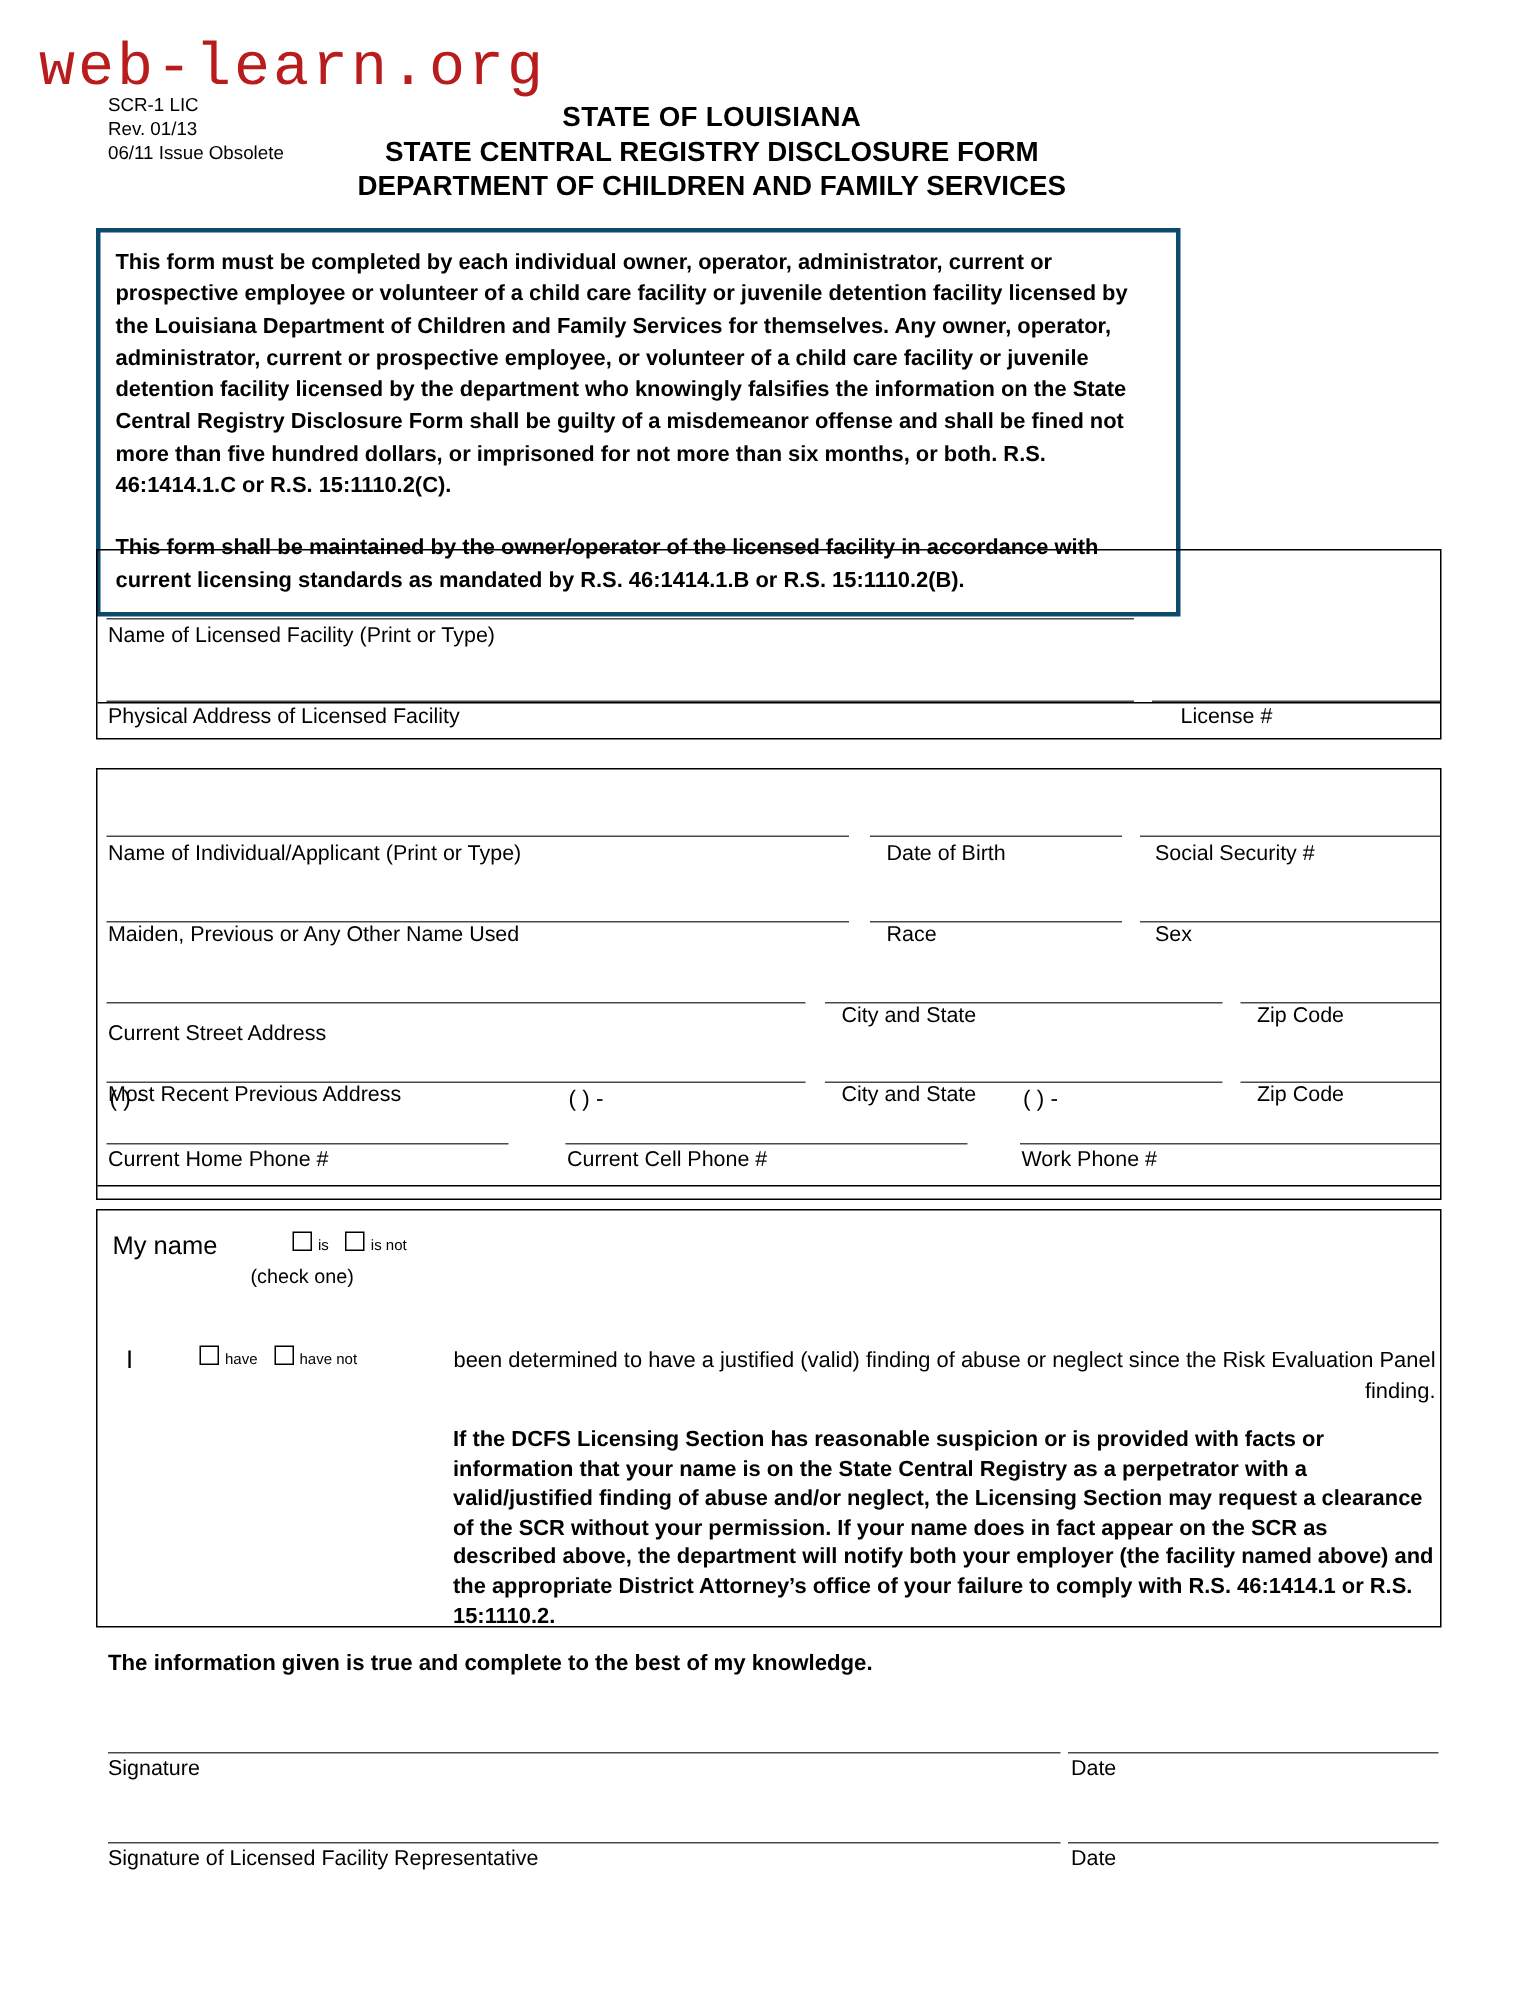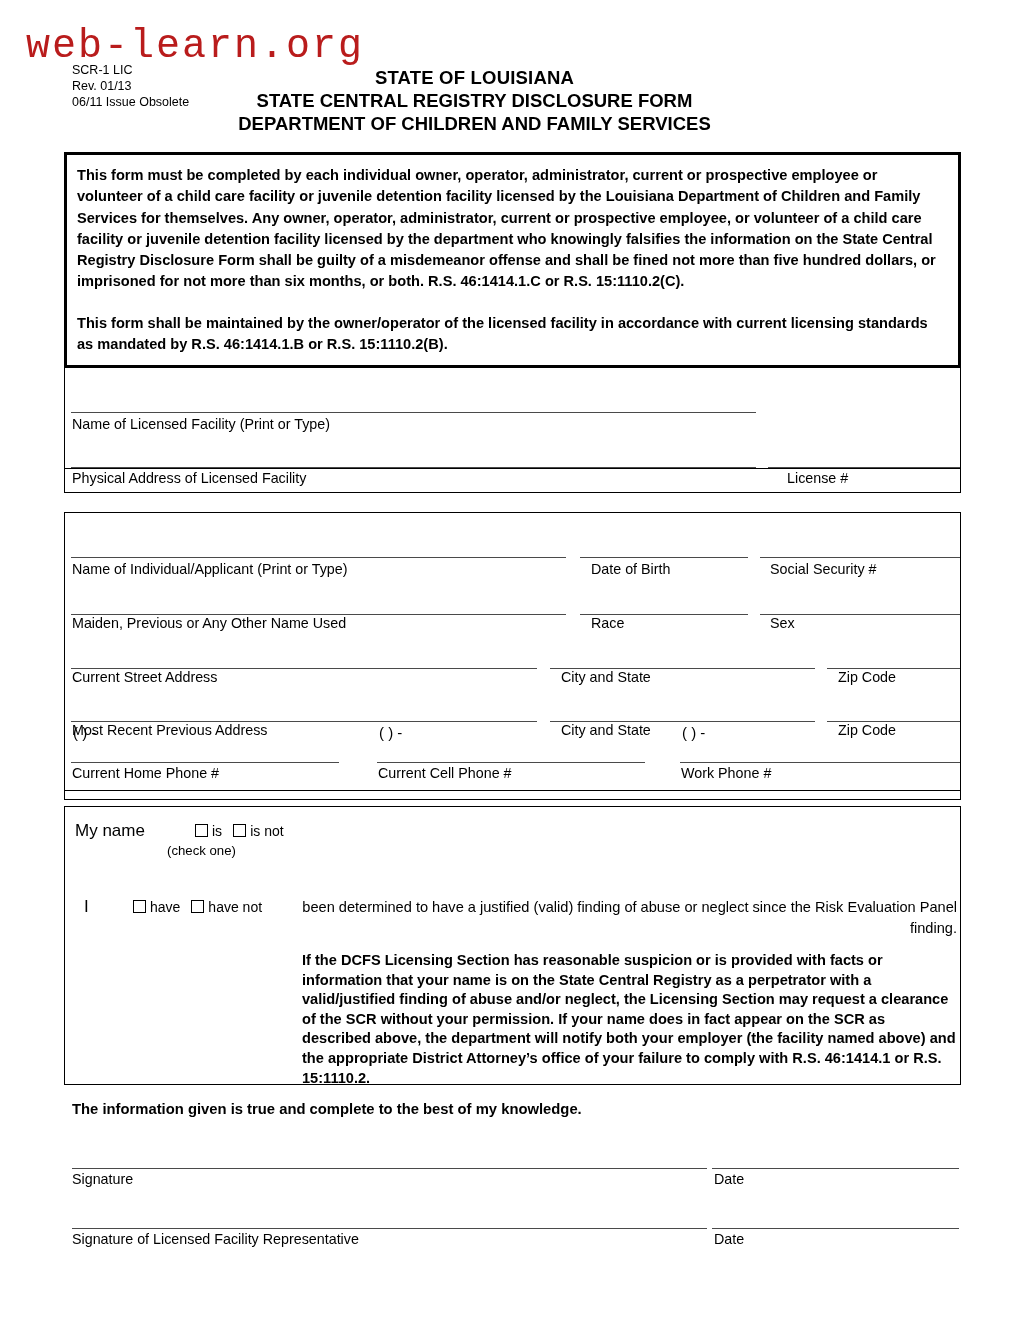--- a/index.html
+++ b/index.html
@@ -57,23 +57,23 @@
     line-height: 23px;
     z-index: 3;
   }
   .title-block .t1 { letter-spacing: 0.2px; }
 
   
   .notice-box {
     position: absolute;
     left: 64px;
     top: 152px;
-    width: 897px;
+    width: 723px;
     box-sizing: border-box;
-    border: 3px solid #000000;
+    border: 3px solid #0c4a6e;
     padding: 10px 12px 10px 10px;
   }
   .notice-box p {
     margin: 0;
     font-weight: bold;
     font-size: 14.6px;
     line-height: 21.3px;
     text-align: left;
   }
   .notice-box p + p { margin-top: 20px; }
@@ -124,21 +124,21 @@
     position: absolute;
     font-size: 15px;
     line-height: 16px;
     white-space: nowrap;
     letter-spacing: 0;
   }
 
   
   .decl-row {
     position: absolute;
-    font-size: 14px;
+    font-size: 10px;
     line-height: 20.5px;
     padding-left: 28px;
   }
   .lead {
     position: absolute;
     font-size: 17px;
     white-space: nowrap;
   }
   .cbox {
     display: inline-block;
@@ -256,21 +256,21 @@
     <div class="caption" style="left:526px; top:102px;">Race</div>
 
     <div class="field" style="left:695px; top:52px; width:200px; height:50px;">
       <div class="rule"></div>
     </div>
     <div class="caption" style="left:705px; top:102px;">Sex</div>
 
     <div class="field" style="left:6px; top:106px; width:466px; height:50px;">
       <div class="rule"></div>
     </div>
-    <div class="caption" style="left:7px; top:156px;">Current Street Address</div>
+    <div class="caption" style="left:7px; top:168px;">Current Street Address</div>
 
     <div class="field" style="left:485px; top:106px; width:265px; height:50px;">
       <div class="rule"></div>
     </div>
     <div class="caption" style="left:496px; top:156px;">City and State</div>
 
     <div class="field" style="left:762px; top:106px; width:133px; height:50px;">
       <div class="rule"></div>
     </div>
     <div class="caption" style="left:773px; top:156px;">Zip Code</div>

